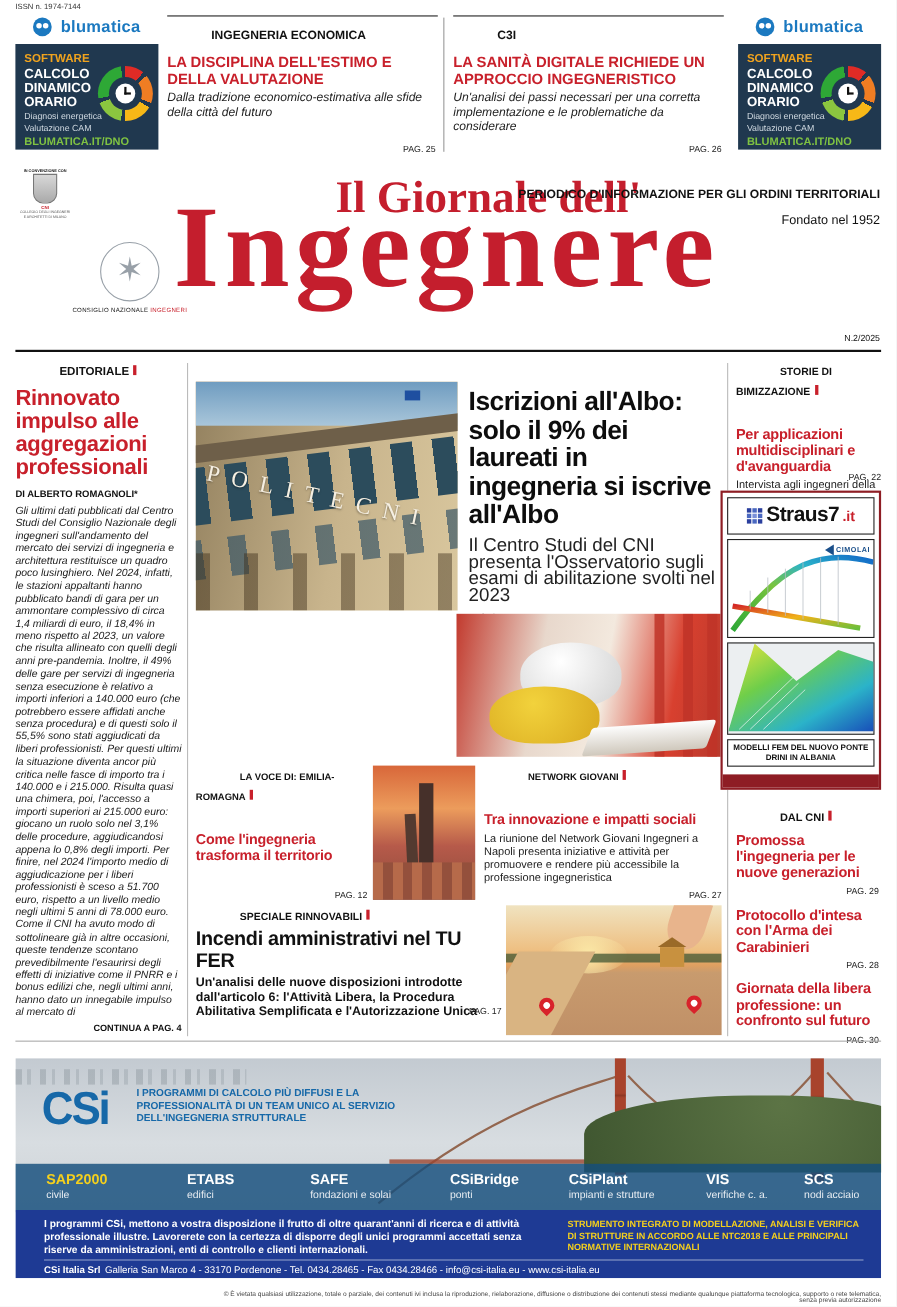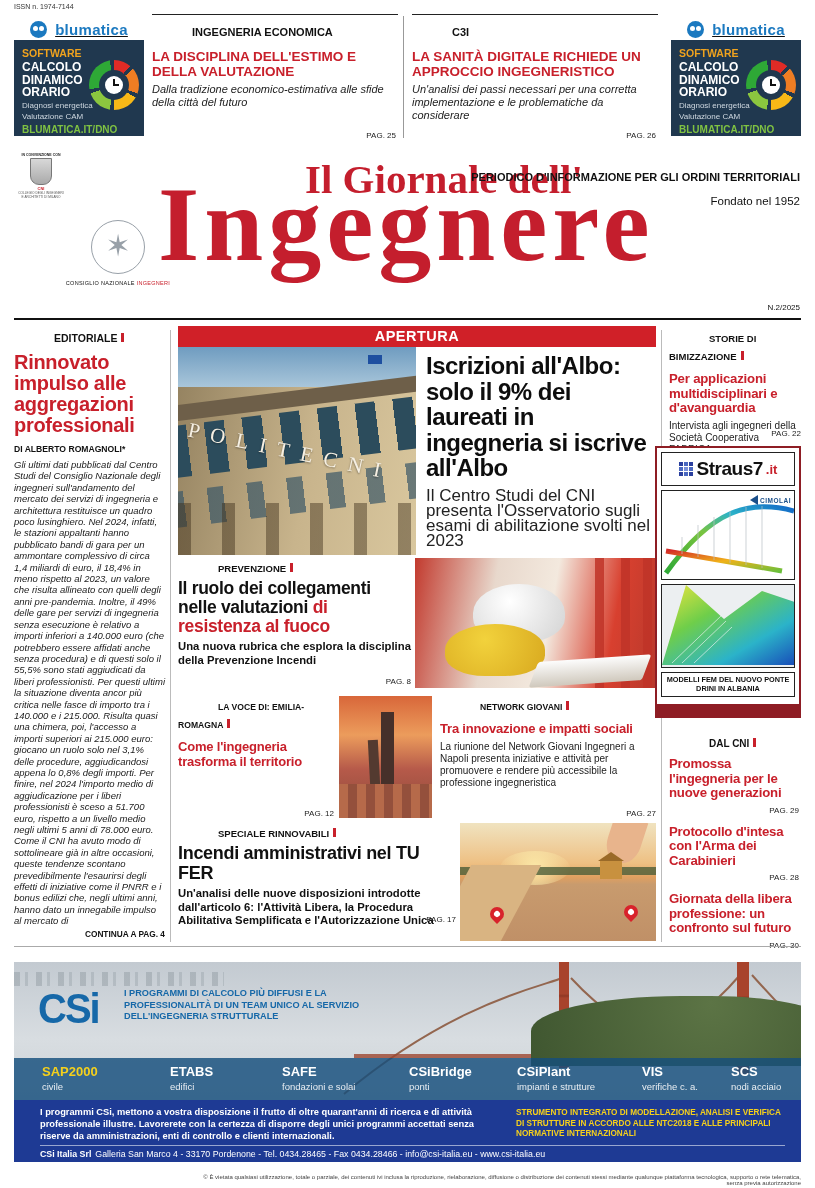--- a/index.html
+++ b/index.html
@@ -8,21 +8,21 @@
   .abs{position:absolute;}
   .red{color:#c8202b;}
   .kicker{font-weight:bold;color:#111;padding-left:40px;}
   .kbar{display:inline-block;width:3px;height:9px;background:#c8202b;margin-left:4px;}
   .pag{font-size:8px;color:#222;}
 
   
   .issn{left:14px;top:3px;font-size:7px;color:#333;}
   .blu-ad{width:130px;}
   .blu-ad.left{left:14px;top:16px;} .blu-ad.right{left:671px;top:16px;}
-  .blu-logo{display:flex;align-items:flex-end;justify-content:center;gap:8px;height:22px;text-decoration:underline;}
+  .blu-logo{display:flex;align-items:flex-start;justify-content:center;gap:8px;height:22px;}
   .blu-icon{width:17px;height:17px;border-radius:50%;background:#1b79c0;position:relative;}
   .blu-icon:before{content:"";position:absolute;left:3px;top:5px;width:5px;height:5px;border-radius:50%;background:#fff;}
   .blu-icon:after{content:"";position:absolute;right:3px;top:5px;width:5px;height:5px;border-radius:50%;background:#fff;}
   .blu-word{font-size:15px;font-weight:bold;color:#1b79c0;letter-spacing:.3px;}
   .blu-badge{margin-top:2px;background:#20384f;height:96px;padding:7px 7px 6px 8px;box-sizing:border-box;position:relative;}
   .blu-soft{color:#f0a31e;font-weight:bold;font-size:10.5px;}
   .blu-prod{color:#fff;font-weight:bold;font-size:12px;line-height:12.5px;width:66px;margin-top:2px;}
   .blu-l{color:#cfd8e0;font-size:8px;margin-top:2px;}
   .blu-url{color:#7fc242;font-weight:bold;font-size:10px;margin-top:3px;}
   .clock{position:absolute;right:5px;top:20px;width:50px;height:50px;border-radius:50%;
@@ -103,21 +103,21 @@
   .pp-pipe{position:absolute;top:0;width:9px;height:100%;background:#c03428;opacity:.85;}
   .helm-w{position:absolute;left:58px;top:26px;width:92px;height:58px;border-radius:50% 50% 42% 42%;
     background:radial-gradient(circle at 40% 30%,#ffffff,#d2d2d2);}
   .helm-y{position:absolute;left:30px;top:66px;width:100px;height:52px;border-radius:50% 50% 40% 40%;
     background:radial-gradient(circle at 40% 30%,#f2d23c,#d8a81e);}
   .pp-book{position:absolute;left:120px;bottom:4px;width:110px;height:26px;background:linear-gradient(#fdfdfd,#cfc8bc);
     transform:skewX(-24deg) rotate(-4deg);border-radius:3px;}
 
   .voce{left:0;top:370px;width:156px;height:122px;}
   .voce .kicker,.network .kicker{font-size:8.6px;}
-  .sub-t{font-size:13px;font-weight:bold;color:#c8202b;line-height:14.5px;margin-top:8px;letter-spacing:-.2px;}
+  .sub-t{font-size:13px;font-weight:bold;color:#c8202b;line-height:14.5px;margin-top:24px;letter-spacing:-.2px;}
   .sub-body{font-size:10px;line-height:12px;margin-top:4px;color:#222;}
   .voce .pag,.network .pag{position:absolute;right:0;bottom:0;}
   .voce-photo{left:161px;top:370px;width:93px;height:122px;overflow:hidden;
     background:linear-gradient(#d8673a 0%,#ec9c5c 32%,#b65a4a 60%,#8a4a3a 100%);}
   .vt1{position:absolute;left:42px;top:16px;width:13px;height:74px;background:#46302a;}
   .vt2{position:absolute;left:30px;top:44px;width:10px;height:46px;background:#533a30;transform:rotate(-3deg);}
   .v-roofs{position:absolute;left:0;bottom:0;width:100%;height:34px;
     background:repeating-linear-gradient(90deg,#b66a4a 0 9px,#94503c 9px 18px);}
   .network{left:262px;top:370px;width:216px;height:122px;}
 
@@ -286,47 +286,37 @@
     <div class="byline">DI ALBERTO ROMAGNOLI*</div>
     <div class="ed-body">Gli ultimi dati pubblicati dal Centro Studi del Consiglio Nazionale degli ingegneri sull'andamento del mercato dei servizi di ingegneria e architettura restituisce un quadro poco lusinghiero. Nel 2024, infatti, le stazioni appaltanti hanno pubblicato bandi di gara per un ammontare complessivo di circa 1,4 miliardi di euro, il 18,4% in meno rispetto al 2023, un valore che risulta allineato con quelli degli anni pre-pandemia. Inoltre, il 49% delle gare per servizi di ingegneria senza esecuzione è relativo a importi inferiori a 140.000 euro (che potrebbero essere affidati anche senza procedura) e di questi solo il 55,5% sono stati aggiudicati da liberi professionisti. Per questi ultimi la situazione diventa ancor più critica nelle fasce di importo tra i 140.000 e i 215.000. Risulta quasi una chimera, poi, l'accesso a importi superiori ai 215.000 euro: giocano un ruolo solo nel 3,1% delle procedure, aggiudicandosi appena lo 0,8% degli importi. Per finire, nel 2024 l'importo medio di aggiudicazione per i liberi professionisti è sceso a 51.700 euro, rispetto a un livello medio negli ultimi 5 anni di 78.000 euro.</div>
     <div class="ed-body">Come il CNI ha avuto modo di sottolineare già in altre occasioni, queste tendenze scontano prevedibilmente l'esaurirsi degli effetti di iniziative come il PNRR e i bonus edilizi che, negli ultimi anni, hanno dato un innegabile impulso al mercato di</div>
     <div class="continua">CONTINUA A PAG. 4</div>
   </div>
 
   <div class="abs vdiv-main vd1"></div>
   <div class="abs vdiv-main vd2"></div>
 
   <div class="abs center">
-    <div class="banner">APERTURA</div>
 
     <div class="abs main-photo">
       <div class="mp-sky"></div>
       <div class="mp-flag"></div>
       <div class="mp-beam"></div>
       <div class="mp-windows"></div>
       <div class="mp-win2"></div>
       <div class="mp-letters">POLITECNI</div>
       <div class="mp-cols"></div>
     </div>
 
     <div class="abs main-head">
       <h1>Iscrizioni all'Albo: solo il 9% dei laureati in ingegneria si iscrive all'Albo</h1>
       <div class="main-sub">Il Centro Studi del CNI presenta l'Osservatorio sugli esami di abilitazione svolti nel 2023</div>
       <span class="pag">PAG. 2</span>
     </div>
 
-    <div class="abs prev">
-      <span class="kicker">PREVENZIONE</span><span class="kbar"></span>
-      <div class="prev-t">
-        <span>Il ruolo dei collegamenti nelle valutazioni</span>
-        <span class="red">di resistenza al fuoco</span>
-      </div>
-      <div class="prev-sub">Una nuova rubrica che esplora la disciplina della Prevenzione Incendi</div>
-      <div class="pag">PAG. 8</div>
-    </div>
     <div class="abs prev-photo">
       <div class="pp-pipe" style="right:26px"></div>
       <div class="pp-pipe" style="right:52px"></div>
       <div class="pp-pipe" style="right:4px"></div>
       <div class="helm-w"></div>
       <div class="helm-y"></div>
       <div class="pp-book"></div>
     </div>
 
     <div class="abs voce">

